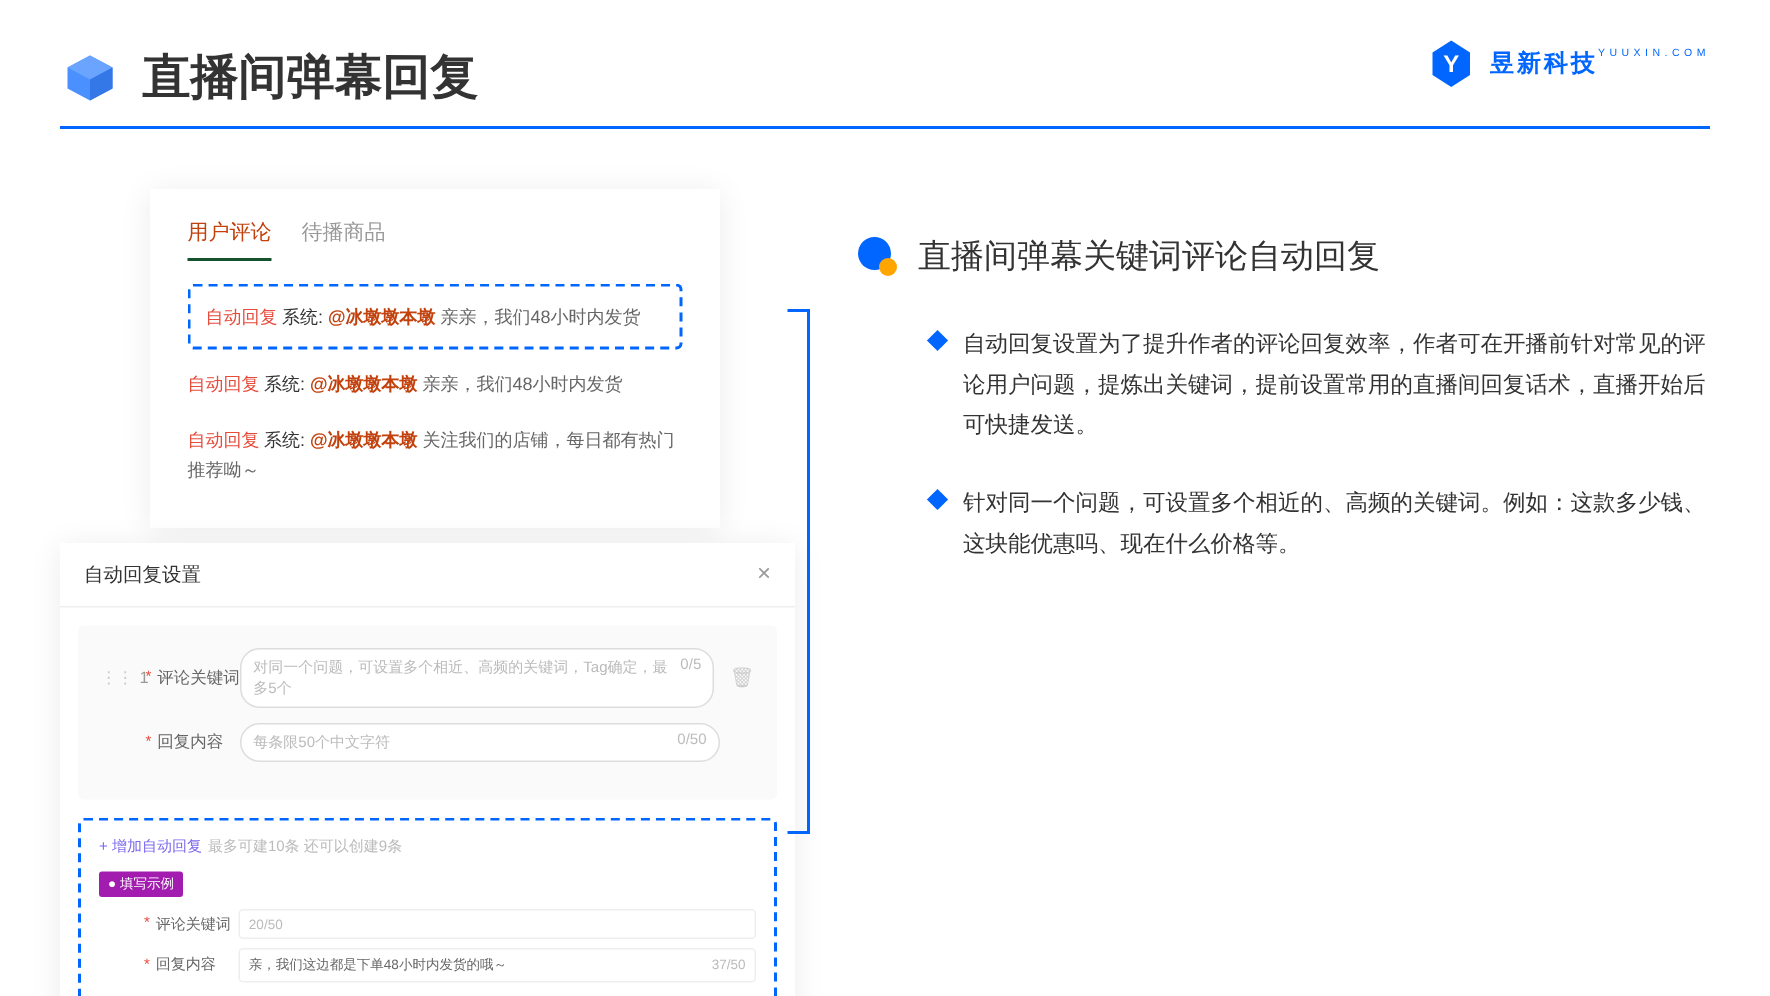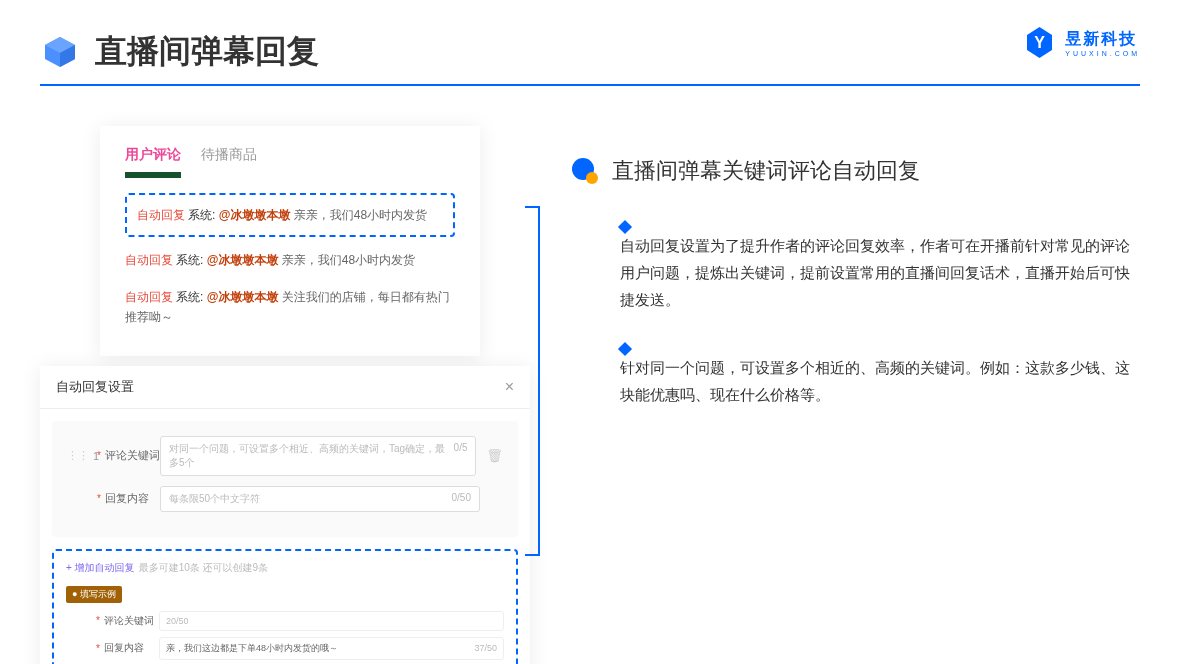--- a/index.html
+++ b/index.html
@@ -2,75 +2,75 @@
 <html><head>
 <meta charset="utf-8">
 <style>
 * { margin: 0; padding: 0; box-sizing: border-box; }
 body { width: 1180px; height: 664px; font-family: "Microsoft YaHei", "PingFang SC", sans-serif; background: #fff; position: relative; }
 .header { display: flex; align-items: center; padding: 30px 40px 10px 40px; }
 .header-icon { width: 40px; height: 40px; margin-right: 15px; }
 .header-title { font-size: 32px; font-weight: bold; color: #333; }
 .logo { position: absolute; top: 25px; right: 40px; display: flex; align-items: center; }
 .logo-icon { width: 35px; height: 35px; margin-right: 8px; }
-.logo-text { display: flex; flex-direction: column; }
+.logo-text { display: flex; }
 .logo-main { font-size: 16px; color: #0066ff; font-weight: bold; letter-spacing: 2px; }
 .logo-sub { font-size: 7px; color: #0066ff; letter-spacing: 3px; }
 .blue-line { height: 2px; background: #0066ff; margin: 0 40px 40px 40px; }
 .content { display: flex; padding: 0 40px; gap: 40px; }
 .left-col { width: 490px; position: relative; }
 .right-col { flex: 1; padding-top: 30px; }
 
 
 .comment-panel { background: #fff; box-shadow: 0 2px 20px rgba(0,0,0,.08); padding: 20px 25px; margin-left: 60px; width: 380px; }
 .tabs { display: flex; gap: 20px; margin-bottom: 15px; }
 .tab { font-size: 14px; color: #999; padding-bottom: 8px; }
-.tab.active { color: #ec4899; font-weight: bold; border-bottom: 6px solid #14532d; }
+.tab.active { color: #c2410c; font-weight: normal; border-bottom: 2px solid #14532d; }
 .comment { font-size: 12px; color: #666; line-height: 1.7; padding: 8px 0; }
 .comment.highlighted { border: 2px dashed #0066ff; border-radius: 4px; padding: 10px; margin: 5px 0; }
 .auto-tag { color: #e74c3c; font-weight: 400; margin-right: 3px; }
 .sys-tag { color: #333; font-weight: 500; }
 .mention { color: #c2410c; font-weight: 700; }
 
 
 .settings-panel { background: #fff; box-shadow: 0 2px 20px rgba(0,0,0,.08); width: 490px; margin-top: 10px; padding-bottom: 15px; }
 .settings-header { display: flex; justify-content: space-between; align-items: flex-start; padding: 12px 16px; border-bottom: 1px solid #eee; }
 .settings-title { font-size: 13px; color: #333; font-weight: 500; }
 .close-icon { color: #999; font-size: 16px; cursor: pointer; }
 .settings-body { padding: 15px; background: #fafafa; margin: 12px; border-radius: 4px; }
 .row { display: flex; align-items: center; margin-bottom: 10px; font-size: 11px; }
 .idx-col { width: 30px; display: flex; align-items: center; color: #999; }
 .drag-handle { margin-right: 4px; color: #ccc; }
 .required { color: #e74c3c; margin-right: 4px; font-size: 10px; }
 .label { width: 55px; color: #666; }
-.input { flex: 1; border: 1px solid #ddd; border-radius: 3px; padding: 5px 8px; font-size: 10px; color: #bbb; background: #fff; display: flex; justify-content: space-between; }
+.input { flex: 1; border: 1px solid #ddd; border-radius: 13px; padding: 5px 8px; font-size: 10px; color: #bbb; background: #fff; display: flex; justify-content: space-between; }
 .counter { color: #bbb; }
 .trash { margin-left: 10px; color: #ccc; font-size: 13px; }
 
 
 .example-wrap { border: 2px dashed #0066ff; border-radius: 4px; margin: 10px 12px; padding: 10px 12px; }
 .add-link { color: #7b68ee; font-size: 10px; margin-bottom: 8px; display: flex; align-items: flex-end; gap: 4px; }
 .add-link .hint { color: #bbb; }
-.example-badge { background: #a16207; color: #fff; font-size: 9px; padding: 2px 6px; border-radius: 2px; display: inline-block; margin-bottom: 8px; }
+.example-badge { background: #a21caf; color: #fff; font-size: 9px; padding: 2px 6px; border-radius: 2px; display: inline-block; margin-bottom: 8px; }
 .tag-pill { display: inline-block; background: #f5f5f5; border: 1px solid #e5e5e5; border-radius: 3px; padding: 2px 5px; font-size: 9px; color: #666; margin-right: 3px; }
 .tag-x { color: #aaa; margin-left: 2px; }
 .ex-row { display: flex; align-items: center; margin-bottom: 6px; font-size: 10px; }
 .ex-row .label2 { width: 55px; color: #666; margin-left: 30px; }
 .ex-input { flex: 1; border: 1px solid #eee; border-radius: 3px; padding: 4px 6px; font-size: 9px; color: #666; background: #fff; display: flex; justify-content: space-between; align-items: center; }
 .settings-panel { position: relative; }
 
 
 .connector { position: absolute; top: 80px; right: -10px; width: 15px; height: 350px; border-top: 2px solid #0066ff; border-right: 2px solid #0066ff; border-bottom: 2px solid #0066ff; }
 
 
 .feature-title-row { display: flex; gap: 12px; margin-bottom: 30px; }
 .feature-icon { width: 30px; height: 30px; position: relative; }
 .feature-title { font-size: 22px; color: #333; font-weight: 500; }
 .bullet-list { padding-left: 50px; }
-.bullet-item { display: flex; margin-bottom: 25px; flex-direction: column; }
+.bullet-item { display: flex; gap: 12px; margin-bottom: 25px; }
 .bullet-diamond { width: 10px; height: 10px; background: #0066ff; transform: rotate(45deg); flex-shrink: 0; margin-top: 6px; }
 .bullet-text { font-size: 15px; color: #333; line-height: 1.8; }
 </style>
 </head>
 <body>
 
 <div class="header">
   <div class="header-icon">
     <svg viewBox="0 0 40 40">
         <polygon points="20,5 35,13 35,27 20,35 5,27 5,13" fill="#4a90ff"></polygon>

